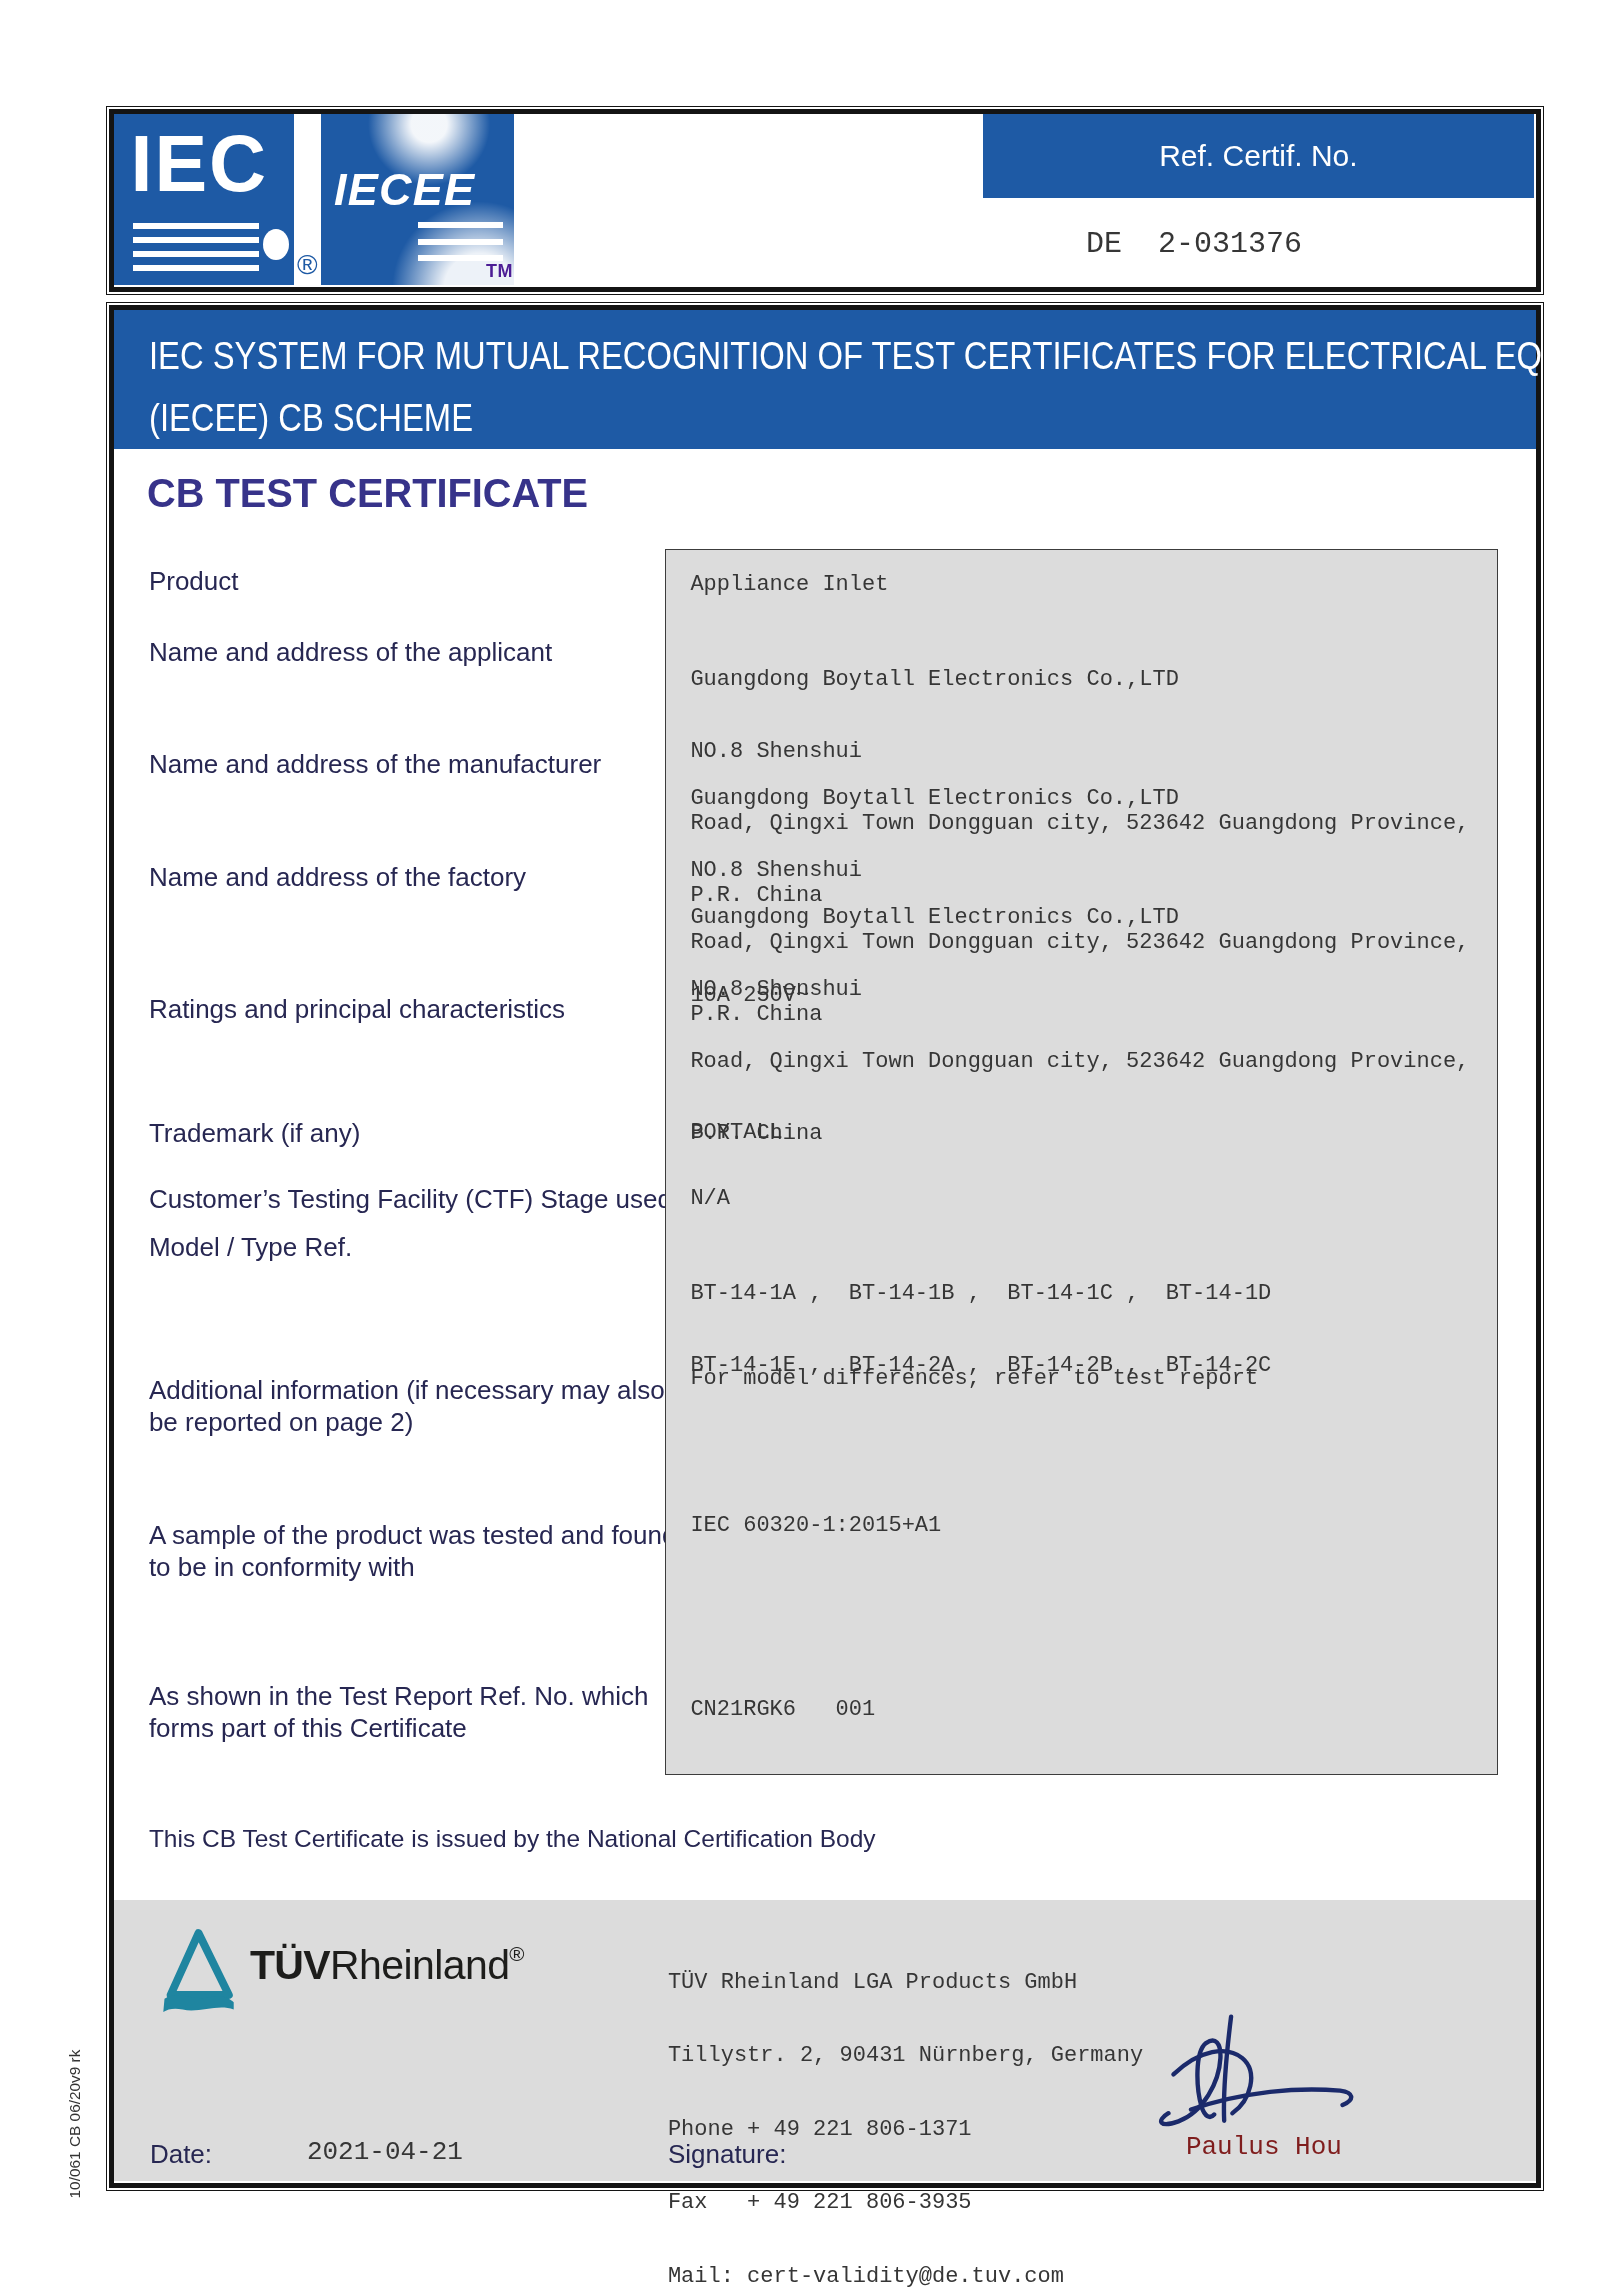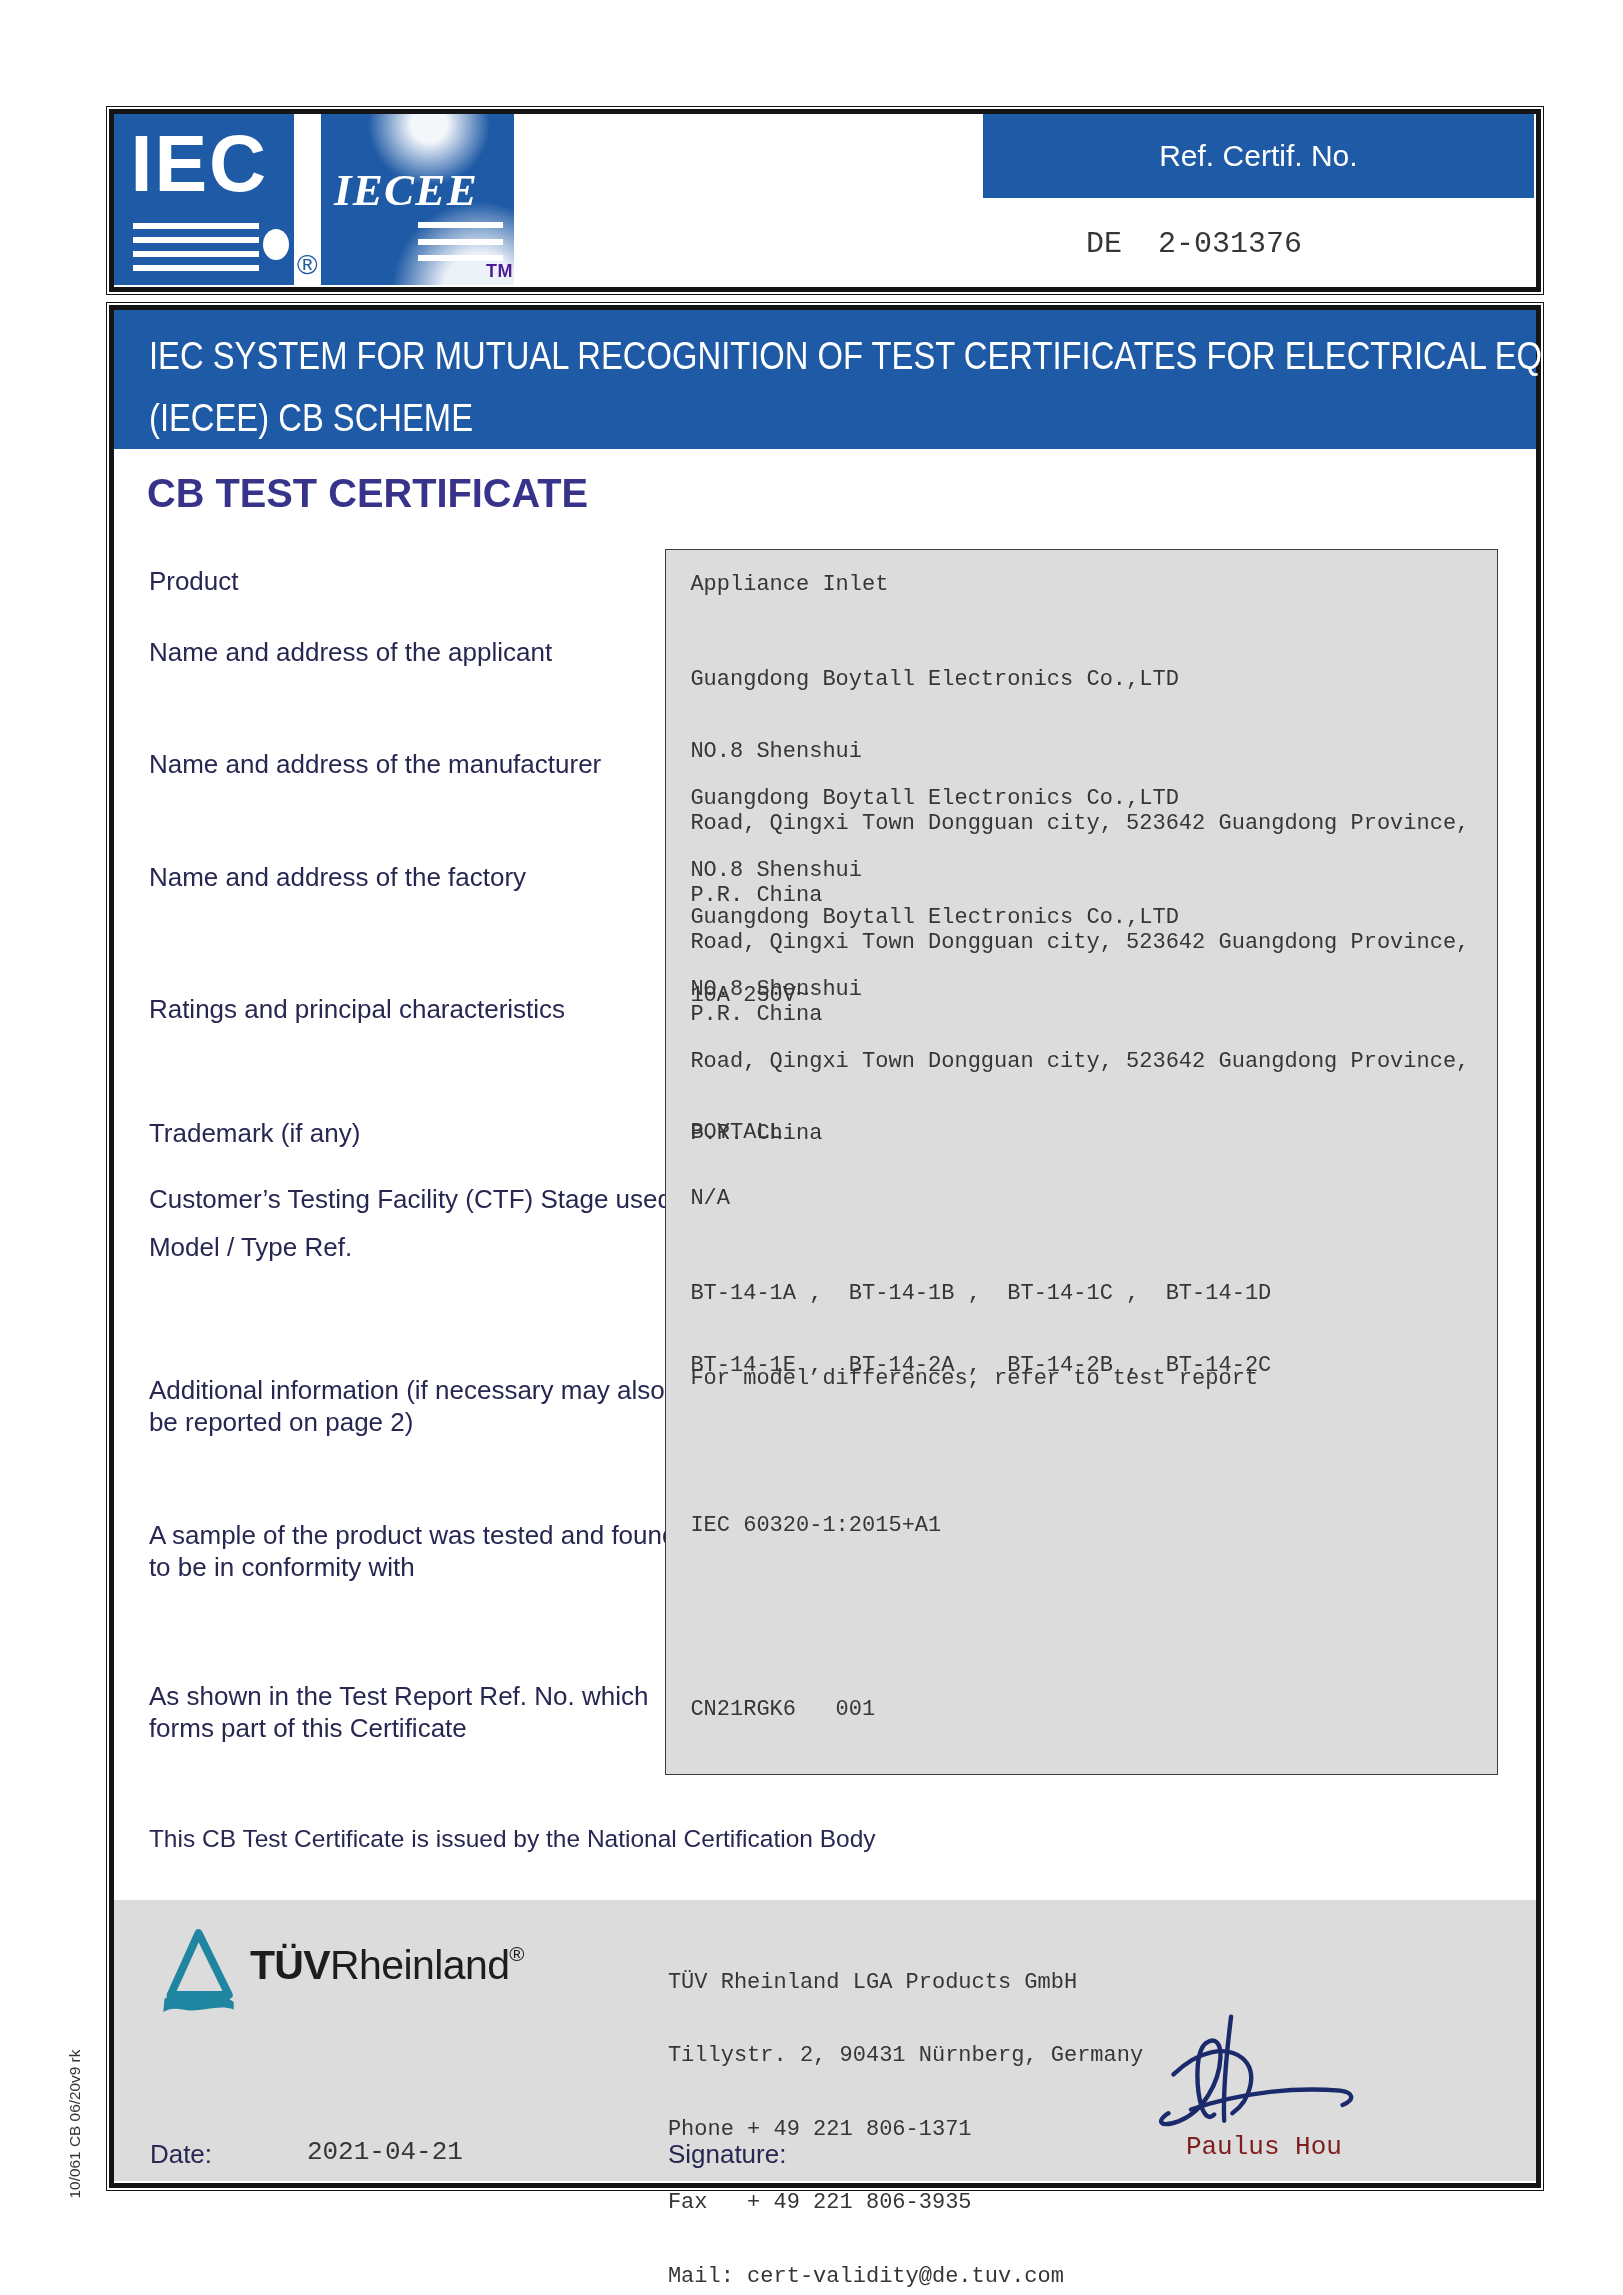--- a/index.html
+++ b/index.html
@@ -12,21 +12,21 @@
 
   
   .logo-block { position:absolute; background:#1e5aa5; overflow:hidden; }
   .iec-text { position:absolute; left:16.7px; top:3.9px; color:#fff; font-size:79px; font-weight:600; letter-spacing:1.9px;text-align:right; }
   .iec-stripes { position:absolute; left:19.3px; top:109px; width:126px; height:48px;
       background:repeating-linear-gradient(to bottom,#fff 0 5.8px, transparent 5.8px 14px); }
   .iec-dot { position:absolute; left:149px; top:115px; width:26px; height:31px; background:#fff; border-radius:50%; }
   .iecee-glow { position:absolute; inset:0;
       background: radial-gradient(circle at 56% 6%, rgba(255,255,255,.95) 0 18px, rgba(255,255,255,0) 61px),
                   radial-gradient(circle at 82% 102%, rgba(255,255,255,.92) 0 35px, rgba(255,255,255,0) 87px); }
-  .iecee-text { position:absolute; left:13px; top:50px; color:#fff; font-size:45px; font-weight:bold; font-style:italic; letter-spacing:1.3px;font-family:Liberation Serif, serif; }
+  .iecee-text { position:absolute; left:13px; top:50px; color:#fff; font-size:45px; font-weight:bold; font-style:italic; letter-spacing:1.3px; }
   .iecee-stripes { position:absolute; left:97px; top:108px; width:85px; height:40px;
       background:repeating-linear-gradient(to bottom,#fff 0 5.8px, transparent 5.8px 16.7px); }
   .reg-mark { position:absolute; font-size:28px; color:#1e5aa5; }
   .tm-mark { position:absolute; font-size:18px; color:#4c1d95; font-weight:bold; letter-spacing:0.6px; }
 
   .ref-box { position:absolute; top:0; height:100%; }
   .ref-head { width:100%; height:84px; background:#1e5aa5; color:#fff; font-size:30px;
       display:flex; align-items:center; justify-content:center; }
   .ref-val { padding:29px 0 0 103px; }
 

